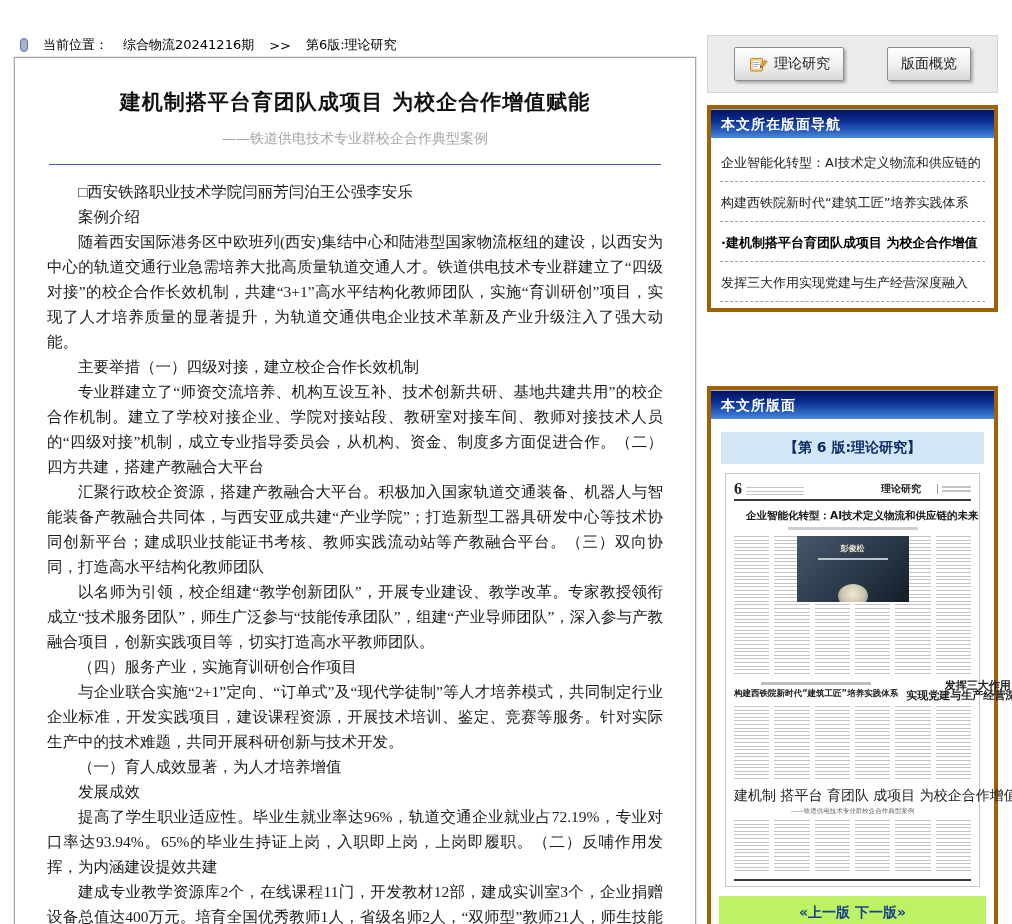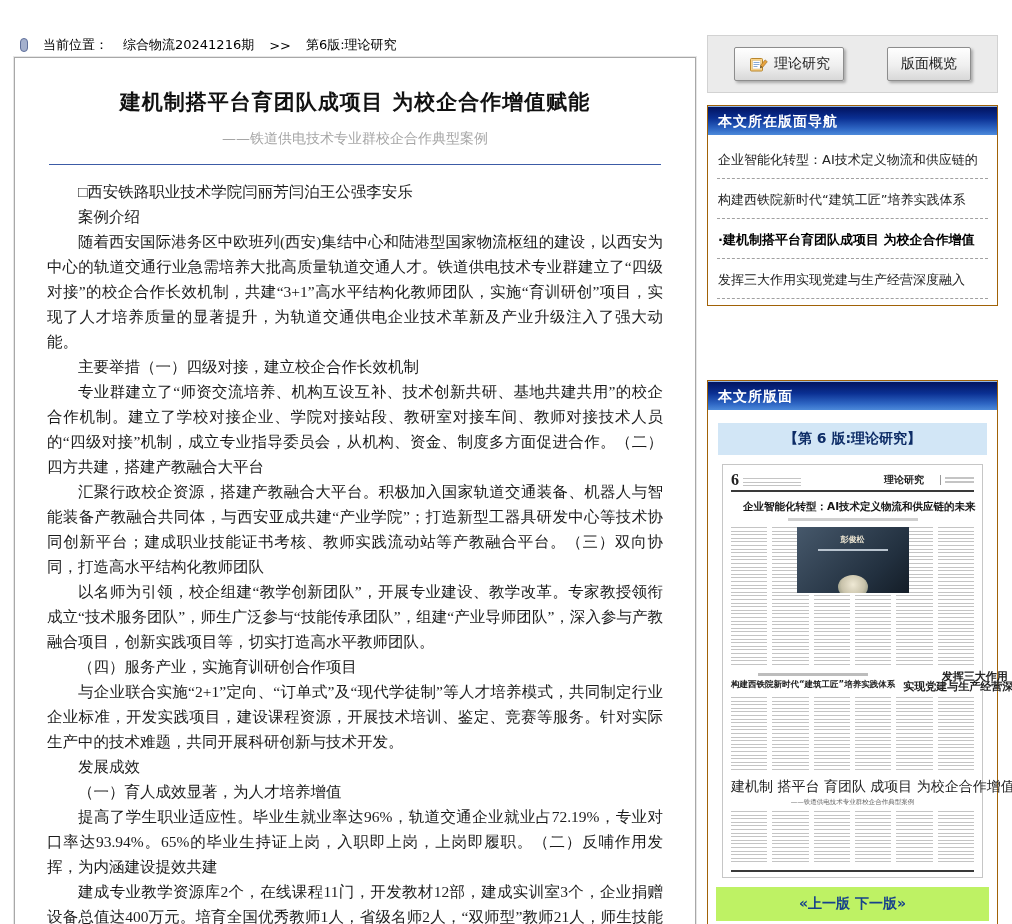--- a/index.html
+++ b/index.html
@@ -29,21 +29,21 @@
   
   .sidebar { position:absolute; left:707px; top:35px; width:291px; }
 
   .btn-panel { height:58px; background:#ebebeb; border:1px solid #d2d2d2;
     display:flex; align-items:center; justify-content:space-between; padding:0 26px; }
   .btn { display:inline-flex; align-items:center; gap:6px; padding:7px 13px;
     background:linear-gradient(180deg,#ffffff 0%,#efefef 55%,#d8d8d8 100%);
     border:1px solid #8d8d8d; border-radius:2px; box-shadow:2px 2px 3px rgba(0,0,0,.28);
     font-size:14px; color:#1c1c1c; cursor:pointer; white-space:nowrap; }
 
-  .panel { margin-top:12px; background:#fff; border:1px solid #a16207; }
+  .panel { margin-top:12px; background:#fff; border:4px solid #a16207; }
   .panel-header { height:29px; line-height:28px; padding-left:10px; font-size:14px; font-weight:bold;
     color:#fff; letter-spacing:1px;
     background:linear-gradient(180deg,#02135f 0%,#0a2f92 40%,#2e66c4 78%,#4d8ada 100%);
     border-top:1px solid #8fb4e6; }
 
   .nav-list { padding:4px 9px 6px; }
   .nav-item { padding:12px 1px 9px; font-size:13px; color:#222; border-bottom:1px dashed #a0a0a0;
     white-space:nowrap; overflow:hidden; cursor:pointer; }
   .nav-item.current { font-weight:bold; color:#000; }
 
@@ -121,22 +121,22 @@
     <div class="article-body">
       <p>□西安铁路职业技术学院闫丽芳闫泊王公强李安乐</p>
       <p>案例介绍</p>
       <p>随着西安国际港务区中欧班列(西安)集结中心和陆港型国家物流枢纽的建设，以西安为中心的轨道交通行业急需培养大批高质量轨道交通人才。铁道供电技术专业群建立了“四级对接”的校企合作长效机制，共建“3+1”高水平结构化教师团队，实施“育训研创”项目，实现了人才培养质量的显著提升，为轨道交通供电企业技术革新及产业升级注入了强大动能。</p>
       <p>主要举措（一）四级对接，建立校企合作长效机制</p>
       <p>专业群建立了“师资交流培养、机构互设互补、技术创新共研、基地共建共用”的校企合作机制。建立了学校对接企业、学院对接站段、教研室对接车间、教师对接技术人员的“四级对接”机制，成立专业指导委员会，从机构、资金、制度多方面促进合作。（二）四方共建，搭建产教融合大平台</p>
       <p>汇聚行政校企资源，搭建产教融合大平台。积极加入国家轨道交通装备、机器人与智能装备产教融合共同体，与西安亚成共建“产业学院”；打造新型工器具研发中心等技术协同创新平台；建成职业技能证书考核、教师实践流动站等产教融合平台。（三）双向协同，打造高水平结构化教师团队</p>
       <p>以名师为引领，校企组建“教学创新团队”，开展专业建设、教学改革。专家教授领衔成立“技术服务团队”，师生广泛参与“技能传承团队”，组建“产业导师团队”，深入参与产教融合项目，创新实践项目等，切实打造高水平教师团队。</p>
       <p>（四）服务产业，实施育训研创合作项目</p>
       <p>与企业联合实施“2+1”定向、“订单式”及“现代学徒制”等人才培养模式，共同制定行业企业标准，开发实践项目，建设课程资源，开展技术培训、鉴定、竞赛等服务。针对实际生产中的技术难题，共同开展科研创新与技术开发。</p>
+      <p>（一）育人成效显著，为人才培养增值</p>
       <p>发展成效</p>
-      <p>（一）育人成效显著，为人才培养增值</p>
       <p>提高了学生职业适应性。毕业生就业率达96%，轨道交通企业就业占72.19%，专业对口率达93.94%。65%的毕业生持证上岗，入职即上岗，上岗即履职。（二）反哺作用发挥，为内涵建设提效共建</p>
       <p>建成专业教学资源库2个，在线课程11门，开发教材12部，建成实训室3个，企业捐赠设备总值达400万元。培育全国优秀教师1人，省级名师2人，“双师型”教师21人，师生技能大赛获省奖34项。（三）服务创新增强，为产业升级赋能</p>
 
     </div>
   </div>
 
   <div class="sidebar">
 
     <div class="btn-panel">
       <button class="btn">

